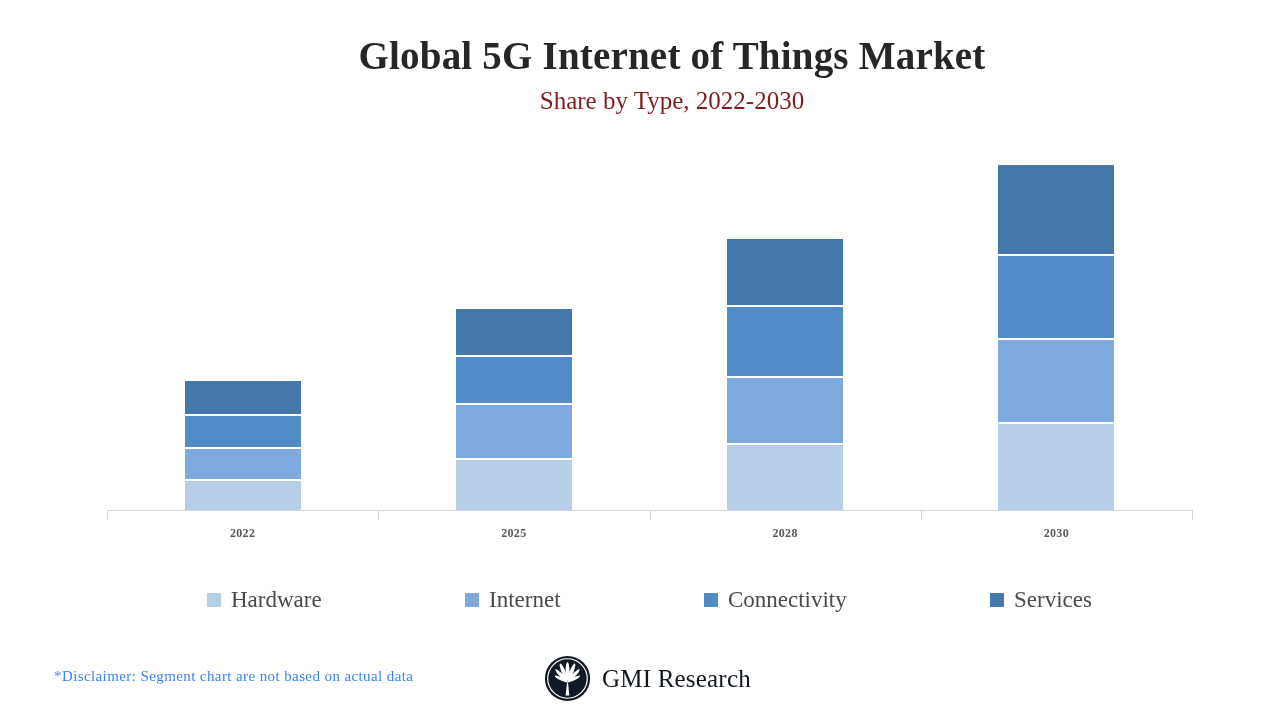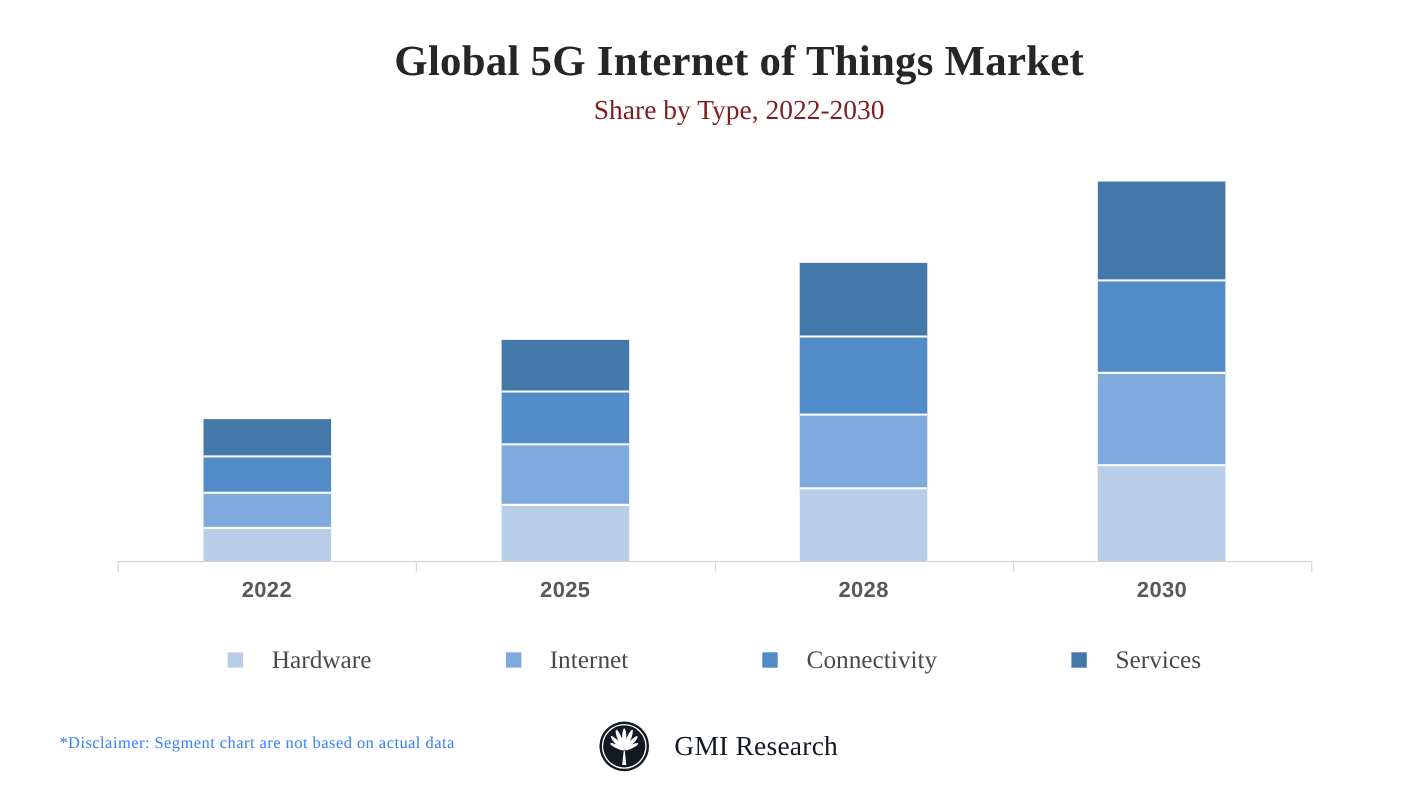--- a/index.html
+++ b/index.html
@@ -86,43 +86,43 @@
   }
   .bar-seg.bottom-seg {
     border-bottom: none;
   }
 
   
   .cat-label {
     position: absolute;
     top: 526px;
     text-align: center;
-    font-family: Liberation Sans, sans-serif;
-    font-size: 20px;
+    font-family: Liberation Serif, serif;
+    font-size: 12px;
     font-weight: bold;
     color: #595959;
     letter-spacing: 0.3px;
   }
 
   
   .legend {
     position: absolute;
     left: 75px;
     top: 588px;
     width: 1085px;
     display: flex;
     justify-content: space-between;
     align-items: center;
     padding: 0 100px;
     box-sizing: border-box;
   }
   .legend-item {
     display: flex;
     align-items: center;
-    gap: 26px;
+    gap: 10px;
   }
   .legend-swatch {
     width: 14px;
     height: 14px;
     flex: none;
   }
   .legend-label {
     font-family: "Liberation Serif", serif;
     font-size: 23px;
     color: #4a4a4a;
@@ -140,21 +140,21 @@
     color: #3b82f6;
     white-space: nowrap;
     letter-spacing: 0.4px;
   }
   .brand {
     position: absolute;
     left: 512px;
     top: 655px;
     display: flex;
     align-items: center;
-    gap: 22px;
+    gap: 11px;
   }
   .brand-mark {
     width: 47px;
     height: 47px;
     flex: none;
   }
   .brand-name {
     font-family: "Liberation Serif", serif;
     font-size: 25px;
     color: #121820;

